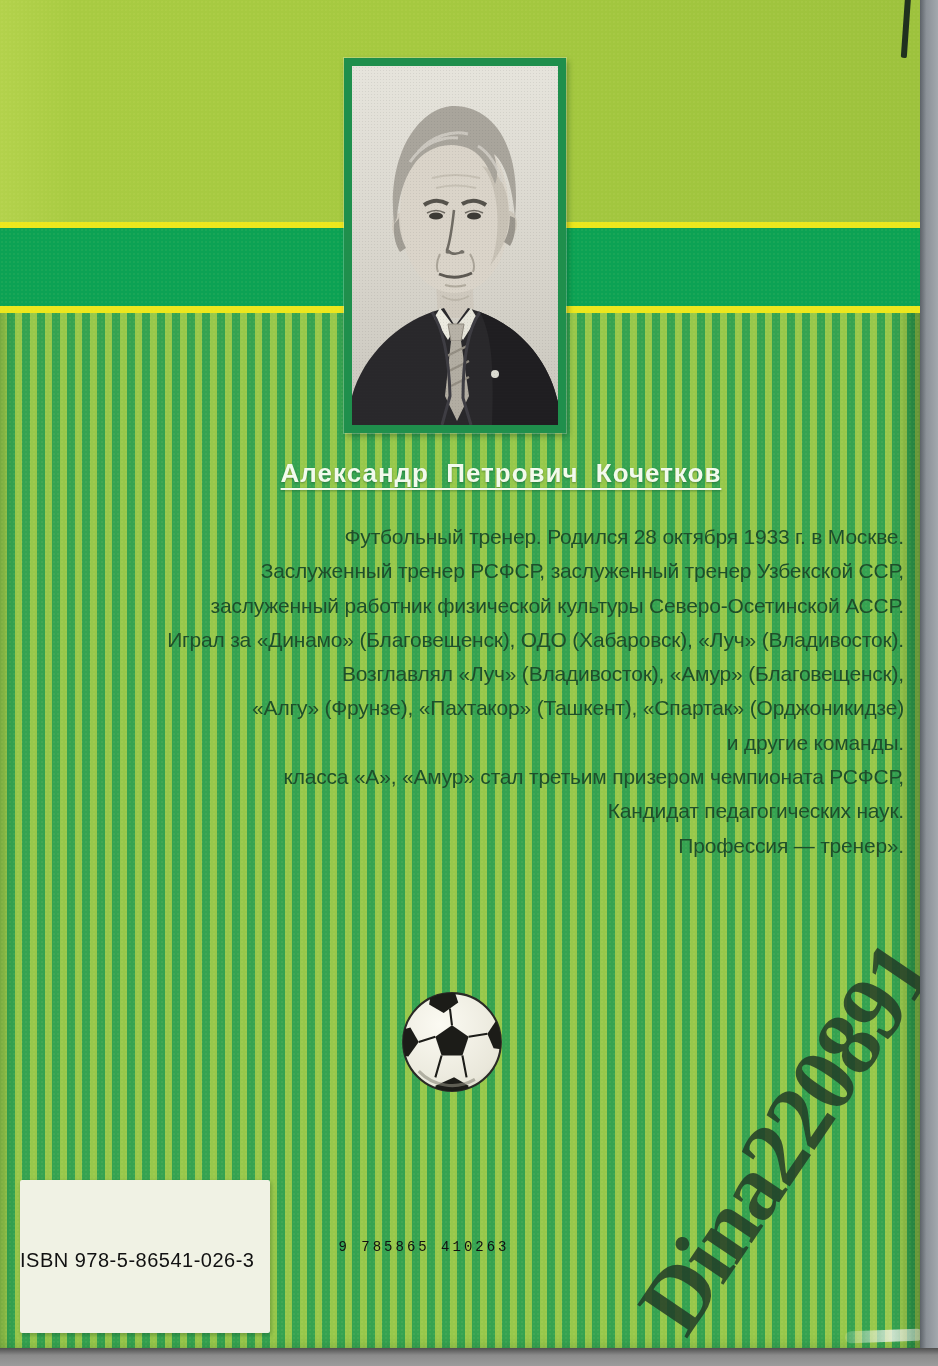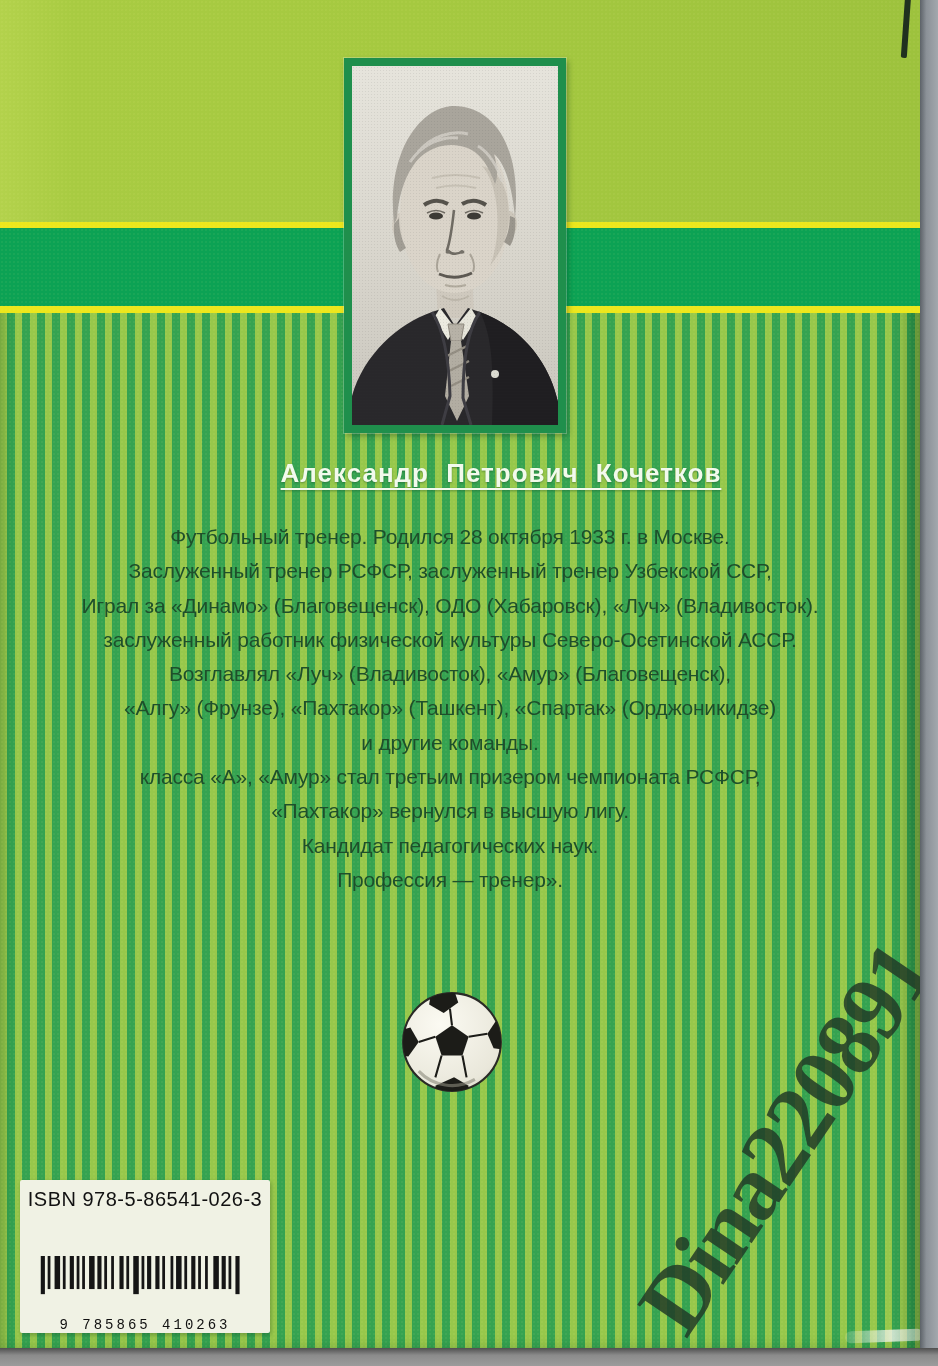--- a/index.html
+++ b/index.html
@@ -56,31 +56,31 @@
     position:absolute;left:0;top:458px;width:920px;z-index:3;
     text-align:center;
     font-size:26px;font-weight:700;letter-spacing:1px;word-spacing:9px;
     color:var(--title-text);
     text-decoration:underline;text-underline-offset:6px;text-decoration-thickness:2px;
     text-shadow:0 1px 2px rgba(20,70,30,.45);
     margin-left:41px;
   }
   
   .bio{
-    position:absolute;left:20px;top:520px;width:860px;z-index:3;
-    text-align:center;color:var(--bio-text);
+    position:absolute;left:44px;top:520px;width:860px;z-index:3;
+    text-align:right;color:var(--bio-text);
     font-size:21px;line-height:34.3px;font-weight:400;letter-spacing:-0.2px;
   }
   
   .ball{position:absolute;left:400px;top:990px;z-index:3;}
   
   .barcode-box{
     position:absolute;left:20px;top:1180px;width:250px;height:153px;z-index:3;
     background:#f0f2e4;border-radius:2px;
-    display:flex;flex-direction:column;align-items:center;
+    display:flex;align-items:center;
     box-shadow:1px 2px 4px rgba(0,40,15,.3);
     gap:42px;
   }
   .isbn{
     margin-top:8px;font-size:20px;color:#111;letter-spacing:.5px;white-space:nowrap;
   }
   .bars{margin-top:3px;}
   .digits{
     margin-top:-20px;font-family:"Liberation Mono", monospace;
     font-size:14px;color:#111;letter-spacing:3px;white-space:nowrap;
@@ -187,27 +187,26 @@
         <path d="M80 112 Q103 106 128 112 M84 122 Q103 117 124 122" stroke="#c6c0b4" stroke-width="2" fill="none"></path>
         <rect width="206" height="359" fill="url(#ht)"></rect>
       </svg>
     </div>
 
     <h1 class="title">Александр Петрович Кочетков</h1>
 
     <div class="bio">
       <div class="bio-line">Футбольный тренер. Родился 28 октября 1933 г. в Москве.</div>
       <div class="bio-line">Заслуженный тренер РСФСР, заслуженный тренер Узбекской ССР,</div>
+      <div class="bio-line">заслуженный работник физической культуры Северо-Осетинской АССР.</div>
       <div class="bio-line">Играл за «Динамо» (Благовещенск), ОДО (Хабаровск), «Луч» (Владивосток).</div>
-      <div class="bio-line">заслуженный работник физической культуры Северо-Осетинской АССР.</div>
       <div class="bio-line">Возглавлял «Луч» (Владивосток), «Амур» (Благовещенск),</div>
       <div class="bio-line">«Алгу» (Фрунзе), «Пахтакор» (Ташкент), «Спартак» (Орджоникидзе)</div>
       <div class="bio-line">и другие команды.</div>
       <div class="bio-line">класса «А», «Амур» стал третьим призером чемпионата РСФСР,</div>
-      <div class="bio-line">«Пахтакор» вернулся в высшую лигу.</div>
       <div class="bio-line">Кандидат педагогических наук.</div>
       <div class="bio-line">Профессия — тренер».</div>
     </div>
 
     <svg class="ball" viewBox="0 0 100 100" width="104" height="104">
       <defs>
         <clipPath id="ballclip">
             <circle cx="50" cy="50" r="47"></circle>
           </clipPath>
         <radialGradient id="ballsh" cx="0.38" cy="0.32" r="0.95">

